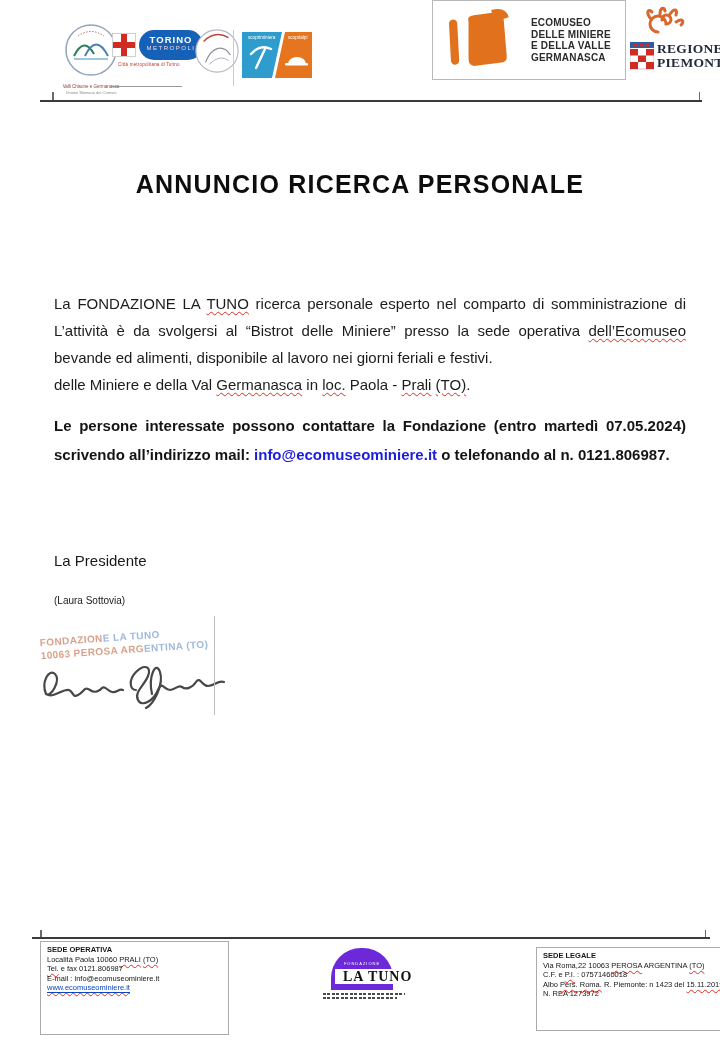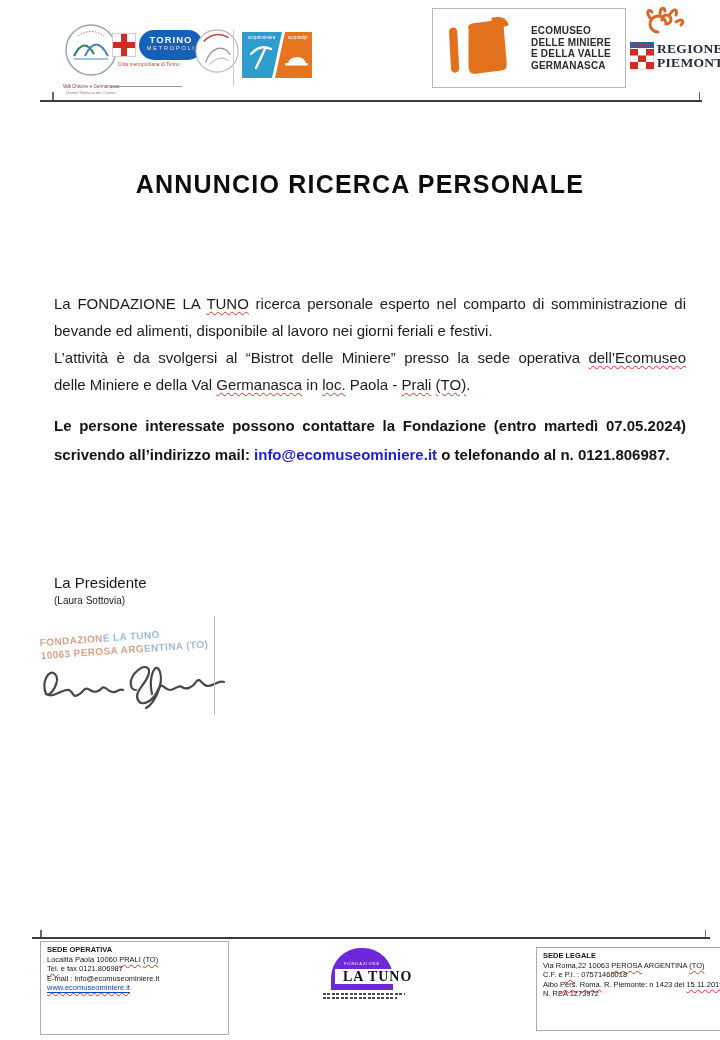--- a/index.html
+++ b/index.html
@@ -19,21 +19,21 @@
   .tm-oval{width:64px;height:30px;background:#1661b8;border-radius:15px;color:#fff;text-align:center;}
   .tm-oval .l1{font-size:9.5px;font-weight:800;letter-spacing:1px;margin-top:5px;line-height:10px;}
   .tm-oval .l2{font-size:6px;letter-spacing:1.5px;line-height:7px;color:#f3d7d2;}
   .logo2 .cap{font-size:4.5px;color:#c23a2e;margin-top:2px;margin-left:6px;letter-spacing:.2px;}
   .tm-underline{left:112px;top:86px;width:70px;height:1px;background:#9a9a9a;}
   .logo3{left:194px;top:28px;width:44px;}
   .logo3-text{left:246px;top:40px;width:24px;}
   .logo3-text i{display:block;height:1.5px;background:#9a9aa4;margin-bottom:2.5px;}
   .logo3-vline{left:233px;top:30px;width:1px;height:56px;background:#c9c9d2;}
   .logo4{left:242px;top:32px;width:70px;height:46px;}
-  .ecobox{left:432px;top:8px;width:194px;height:80px;background:#fff;border:1px solid #b9b9b9;display:flex;align-items:center;}
+  .ecobox{left:432px;top:0;width:194px;height:80px;background:#fff;border:1px solid #b9b9b9;display:flex;align-items:center;}
   .eco-text{margin-left:8px;}
   .eco-text div{font-size:10px;font-weight:800;color:#2b2b2b;line-height:11.5px;letter-spacing:.2px;}
   .regione{left:630px;top:6px;width:90px;height:88px;}
   .reg-text{position:absolute;left:27px;top:36px;font-family:"Liberation Serif",serif;font-weight:700;
             font-size:13.5px;line-height:13.5px;color:#222a3c;letter-spacing:.3px;white-space:nowrap;}
   .hdr-rule{left:40px;top:100px;width:662px;height:2px;background:#3a3a3a;}
   .hdr-rule:before,.hdr-rule:after{content:"";position:absolute;top:-8px;width:1.5px;height:8px;background:#6a6a6a;}
   .hdr-rule:before{left:12px;}.hdr-rule:after{right:2px;}
 
   
@@ -45,21 +45,21 @@
   .para2{top:411px;font-weight:700;color:#141414;}
   .para2 .ln{line-height:29px;height:29px;}
   .ln{white-space:nowrap;text-align:left;}
   .ln.fj{white-space:normal;text-align:justify;text-align-last:justify;}
   .sq{text-decoration-line:underline;text-decoration-style:wavy;text-decoration-color:#e02b20;
       text-decoration-thickness:1px;text-underline-offset:2px;}
   .lk{color:#1d1de0;}
   .u{text-decoration:underline;}
 
   
-  .presidente{left:54px;top:574px;font-size:15px;}
+  .presidente{left:54px;top:552px;font-size:15px;}
   .sig-name{left:54px;top:595px;font-size:10px;}
   .stamp{left:40px;top:629px;width:205px;text-align:center;transform:rotate(-4deg);
          font-size:10px;font-weight:700;letter-spacing:.4px;opacity:.8;line-height:13px;}
   .st-warm{color:#cf8a6d;}
   .st-cool{color:#88a7d5;}
   .sigsvg{left:38px;top:650px;}
   .vline-mid{left:214px;top:616px;width:1px;height:99px;background:#bdbdbd;}
 
   
   .ftr-rule{left:32px;top:937px;width:678px;height:2px;background:#3a3a3a;}
@@ -185,22 +185,22 @@
     <div data-name="piemonte-label">PIEMONTE</div>
   </div>
 </div>
 
 <div class="abs hdr-rule" data-name="header-rule"></div>
 
 <div class="abs title" data-name="page-title">ANNUNCIO RICERCA PERSONALE</div>
 
 <div class="abs bodyblock para1" data-name="body-paragraph-1">
     <div class="ln fj" data-name="text-line"><span data-name="text-run">La FONDAZIONE LA </span><span data-name="text-run" class="sq">TUNO</span><span data-name="text-run"> ricerca personale esperto nel comparto di somministrazione di</span></div>
+    <div class="ln fj" data-name="text-line"><span data-name="text-run">L’attività è da svolgersi al “Bistrot delle Miniere” presso la sede operativa </span><span data-name="text-run" class="sq">dell’Ecomuseo</span></div>
     <div class="ln" data-name="text-line"><span data-name="text-run">bevande ed alimenti, disponibile al lavoro nei giorni feriali e festivi.</span></div>
-    <div class="ln fj" data-name="text-line"><span data-name="text-run">L’attività è da svolgersi al “Bistrot delle Miniere” presso la sede operativa </span><span data-name="text-run" class="sq">dell’Ecomuseo</span></div>
     <div class="ln" data-name="text-line"><span data-name="text-run">delle Miniere e della Val </span><span data-name="text-run" class="sq">Germanasca</span><span data-name="text-run"> in </span><span data-name="text-run" class="sq">loc.</span><span data-name="text-run"> Paola - </span><span data-name="text-run" class="sq">Prali</span><span data-name="text-run"> </span><span data-name="text-run" class="sq">(TO)</span><span data-name="text-run">.</span></div>
   </div>
 <div class="abs bodyblock para2" data-name="body-paragraph-2">
     <div class="ln fj" data-name="text-line"><span data-name="text-run">Le persone interessate possono contattare la Fondazione (entro martedì 07.05.2024)</span></div>
     <div class="ln" data-name="text-line"><span data-name="text-run">scrivendo all’indirizzo mail: </span><span data-name="hyperlink" class="lk">info@ecomuseominiere.it</span><span data-name="text-run"> o telefonando al n. 0121.806987.</span></div>
   </div>
 
 <div class="abs presidente" data-name="signature-role">La Presidente</div>
 <div class="abs sig-name" data-name="signature-name">(Laura Sottovia)</div>
 

